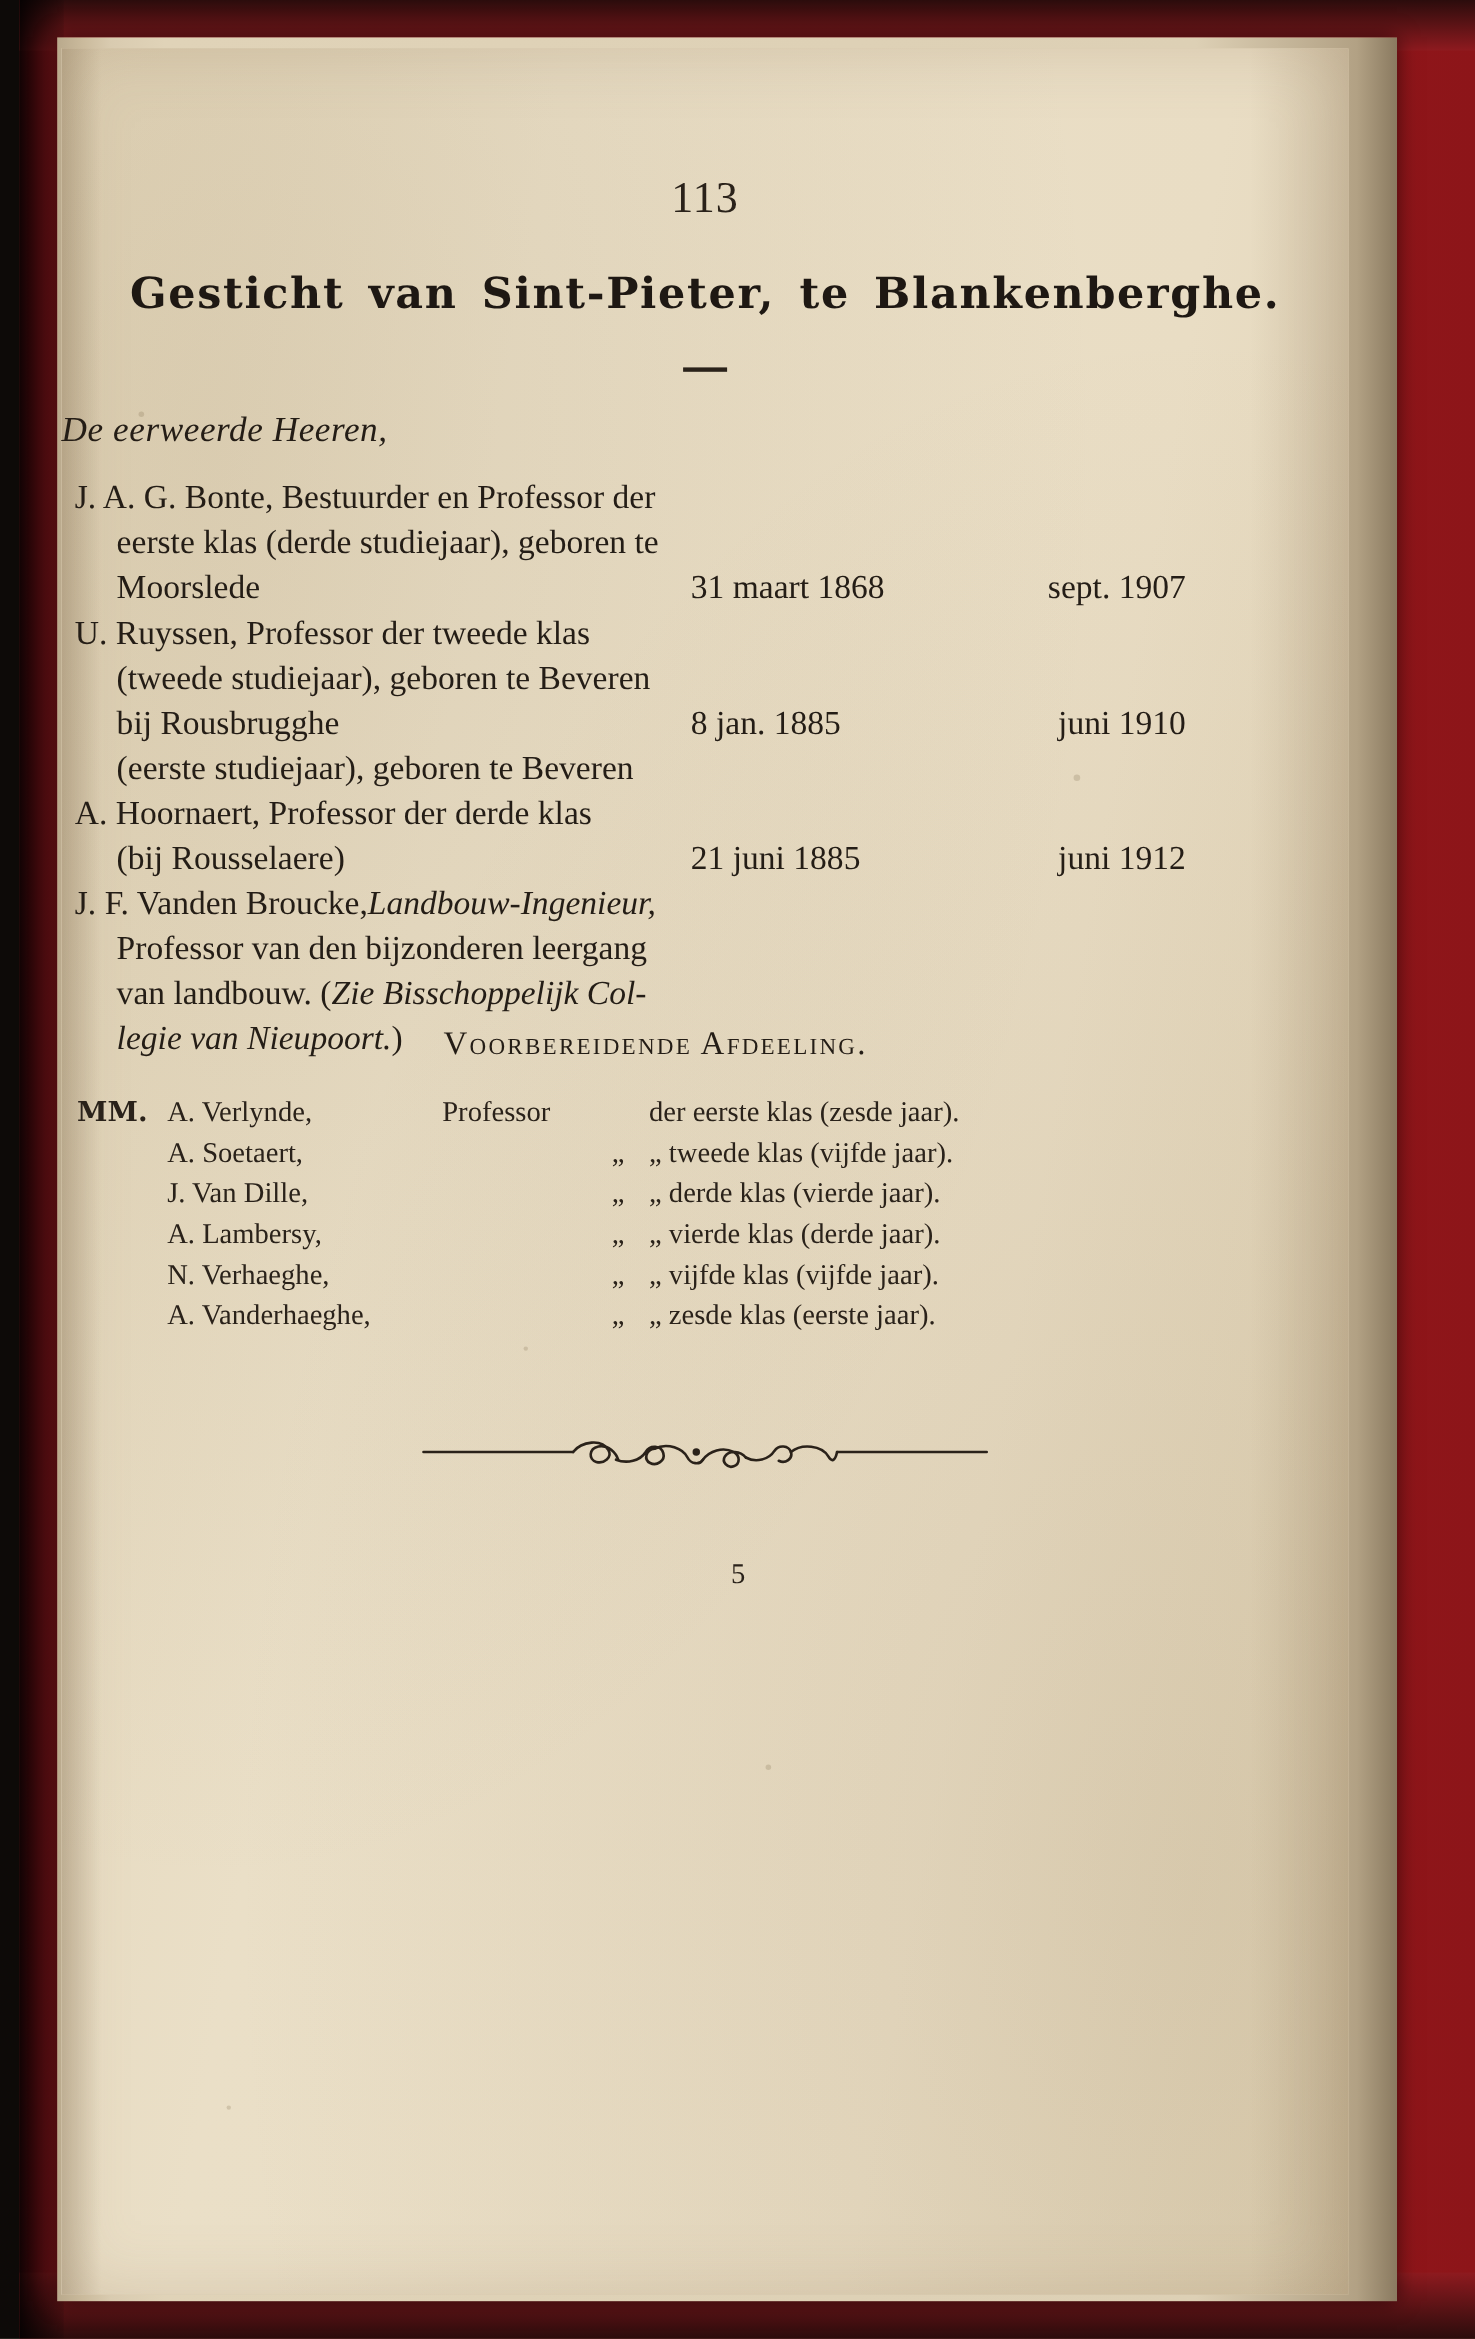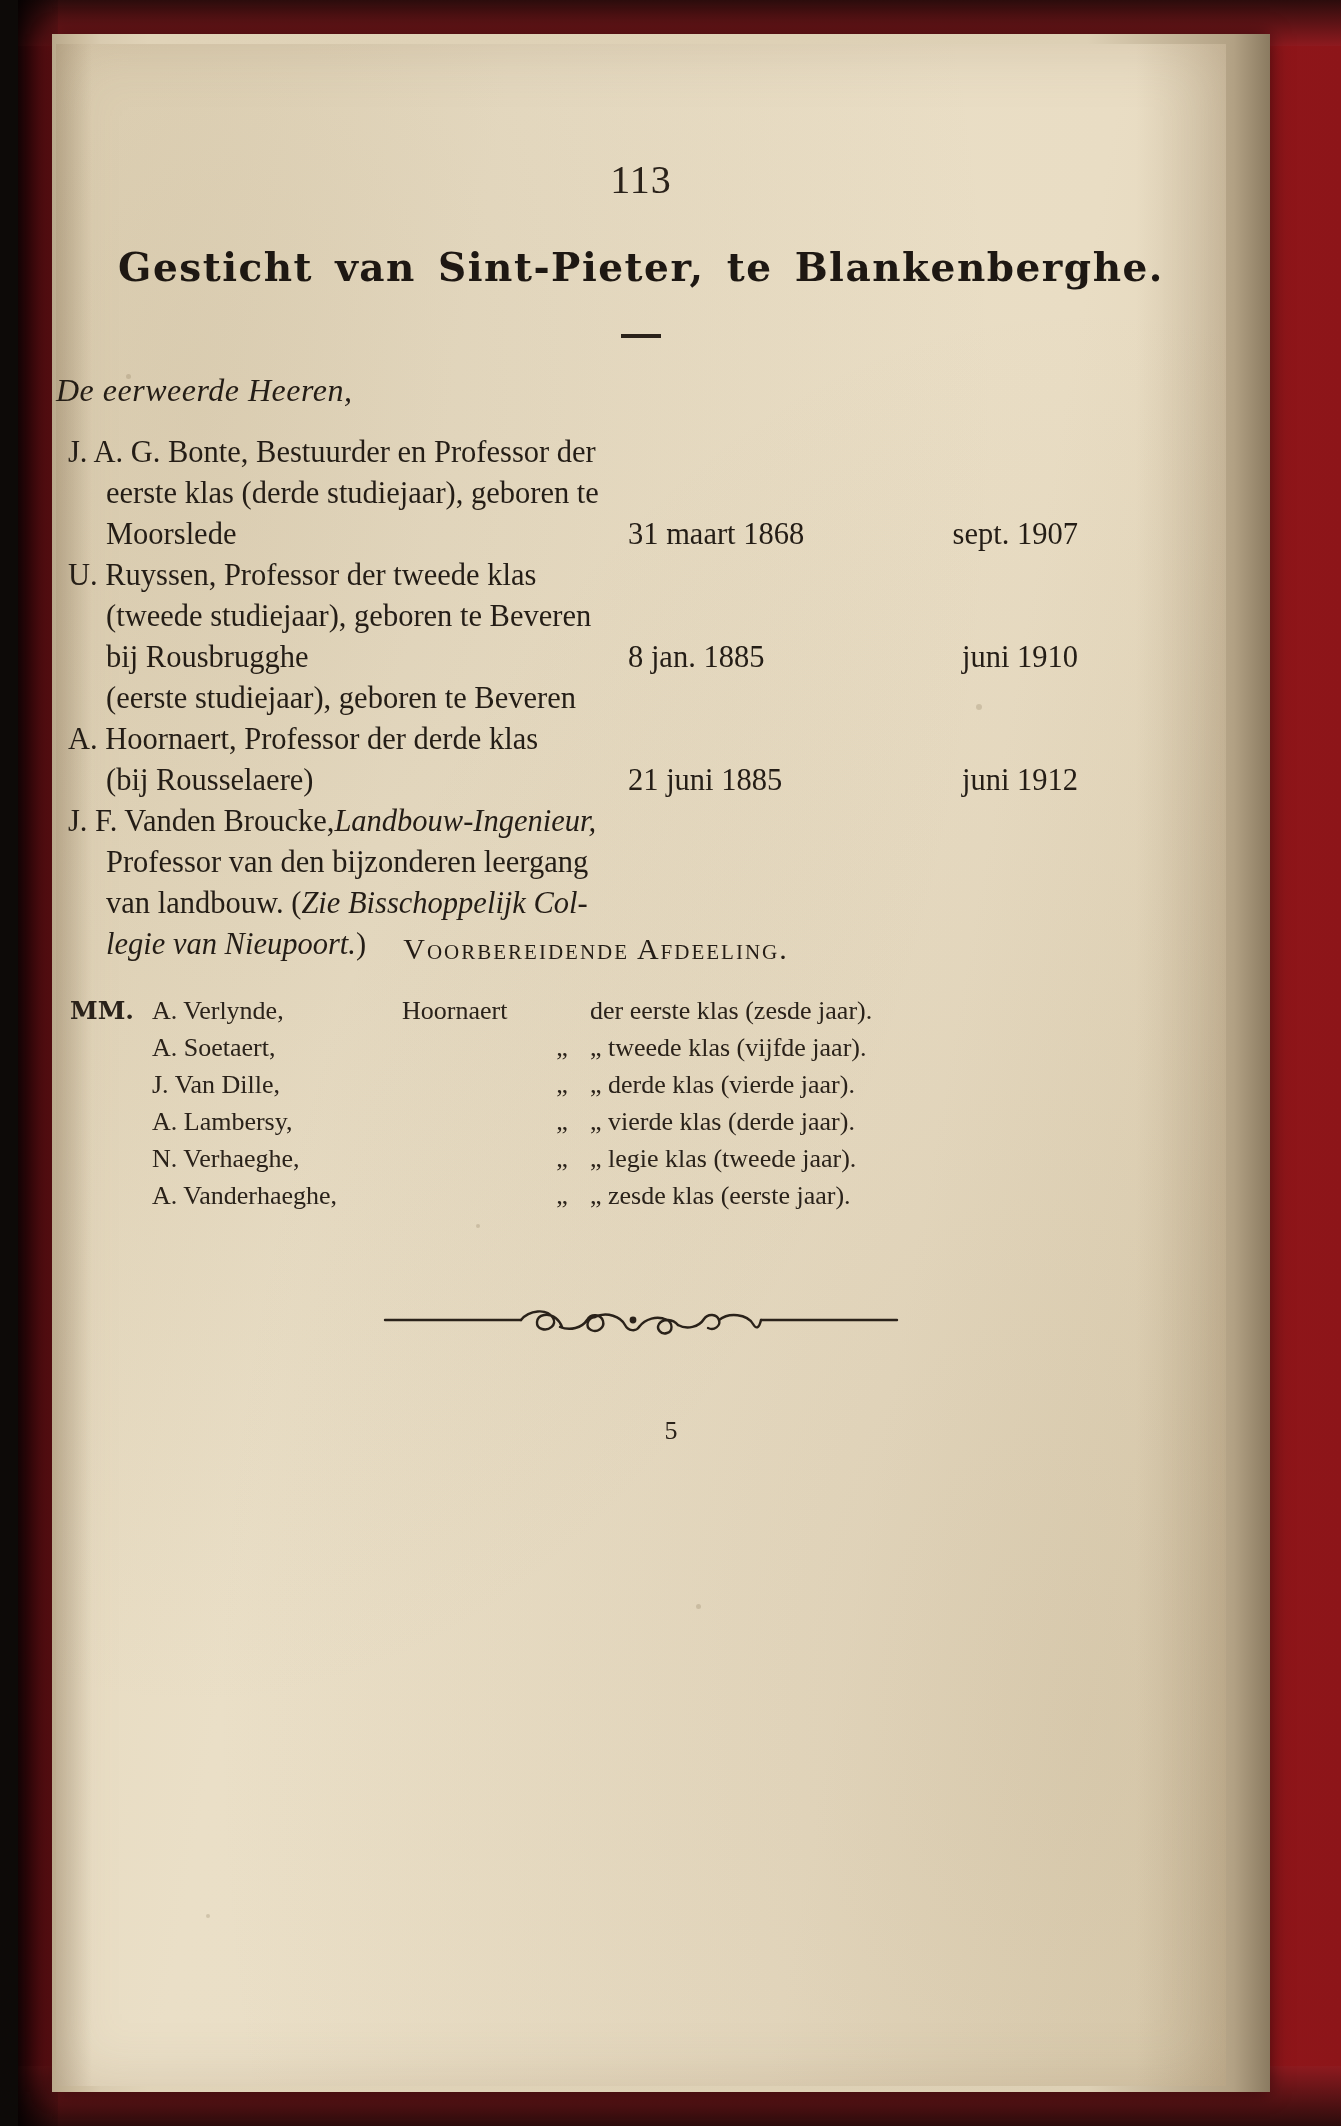--- a/index.html
+++ b/index.html
@@ -329,33 +329,33 @@
           <span class="lead hang ital">legie van Nieupoort.</span><span>)</span>
         </span>
       </div>
 
     </div>
 
     <div class="section-head">Voorbereidende Afdeeling.</div>
 
     <div class="prep-table">
       <span class="prow">
-        <span class="c-mm">MM.</span><span class="c-name">A. Verlynde,</span><span class="c-role">Hoornaert</span><span class="c-ditto"></span><span class="c-klas">der eerste klas (zesde jaar).</span>
+        <span class="c-mm">MM.</span><span class="c-name">A. Verlynde,</span><span class="c-role">Professor</span><span class="c-ditto"></span><span class="c-klas">der eerste klas (zesde jaar).</span>
       </span>
       <span class="prow">
         <span class="c-mm"></span><span class="c-name">A. Soetaert,</span><span class="c-role"></span><span class="c-ditto">„</span><span class="c-klas">„  tweede klas (vijfde jaar).</span>
       </span>
       <span class="prow">
         <span class="c-mm"></span><span class="c-name">J. Van Dille,</span><span class="c-role"></span><span class="c-ditto">„</span><span class="c-klas">„  derde klas (vierde jaar).</span>
       </span>
       <span class="prow">
         <span class="c-mm"></span><span class="c-name">A. Lambersy,</span><span class="c-role"></span><span class="c-ditto">„</span><span class="c-klas">„  vierde klas (derde jaar).</span>
       </span>
       <span class="prow">
-        <span class="c-mm"></span><span class="c-name">N. Verhaeghe,</span><span class="c-role"></span><span class="c-ditto">„</span><span class="c-klas">„  legie klas (tweede jaar).</span>
+        <span class="c-mm"></span><span class="c-name">N. Verhaeghe,</span><span class="c-role"></span><span class="c-ditto">„</span><span class="c-klas">„  vijfde klas (vijfde jaar).</span>
       </span>
       <span class="prow">
         <span class="c-mm"></span><span class="c-name">A. Vanderhaeghe,</span><span class="c-role"></span><span class="c-ditto">„</span><span class="c-klas">„  zesde klas (eerste jaar).</span>
       </span>
     </div>
 
     <div class="ornament">
       <svg viewBox="0 0 520 40" width="520" height="40" xmlns="http://www.w3.org/2000/svg">
         <g fill="none" stroke="#2a221a" stroke-width="2.4" stroke-linecap="round">
           <path d="M4,21 H140"></path>

